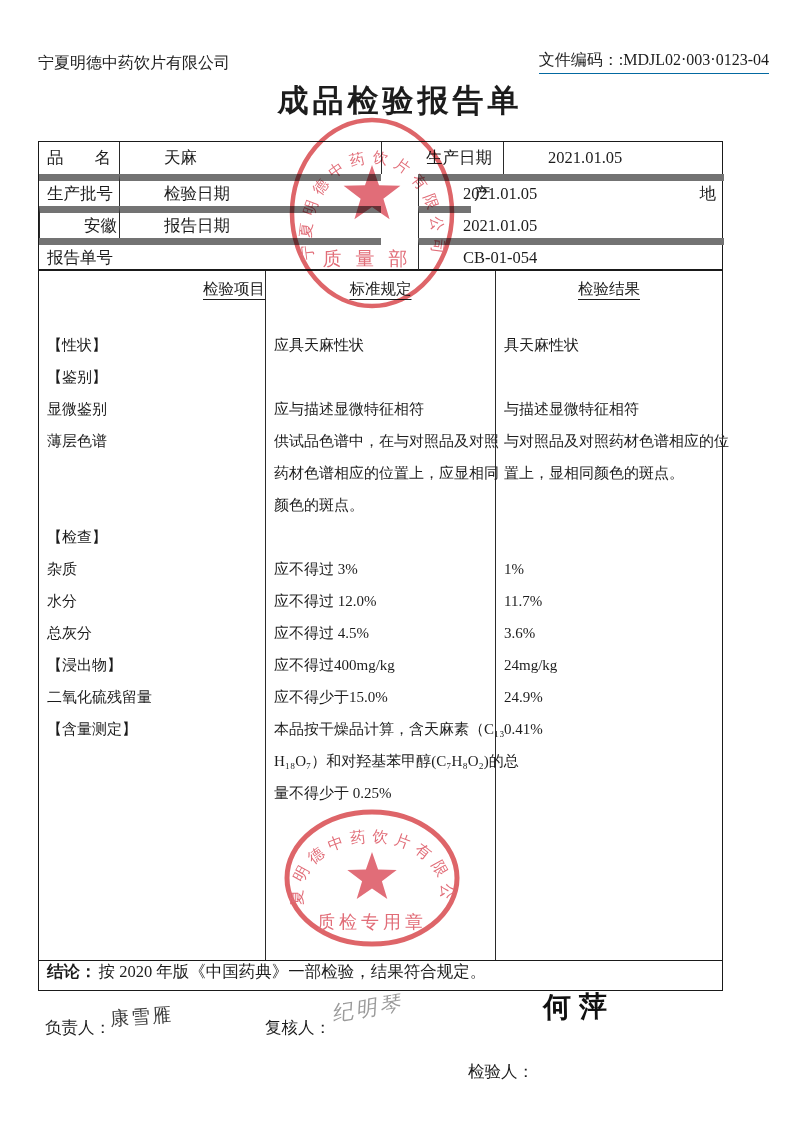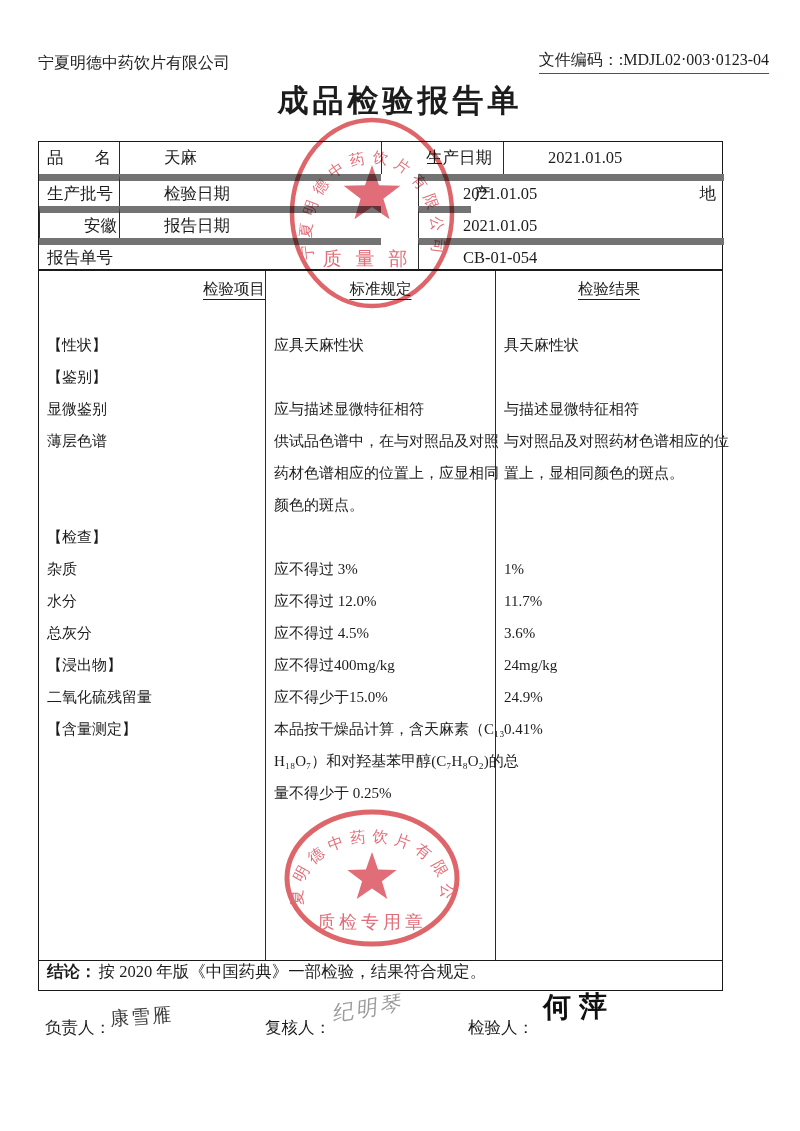--- a/index.html
+++ b/index.html
@@ -203,21 +203,21 @@
   <div class="conclusion">
     <b>结论：</b>
     <span>按 2020 年版《中国药典》一部检验，结果符合规定。</span>
   </div>
 
   <div class="sig-row">
     <div class="sig-label" style="left:7px;">负责人：</div>
     <div class="sig-name sig-1">康雪雁</div>
     <div class="sig-label" style="left:227px;">复核人：</div>
     <div class="sig-name sig-2">纪明琴</div>
-    <div class="sig-label" style="left:430px;">检验人：</div>
+    <div class="sig-label" style="left:430px;margin-top:44px;">检验人：</div>
     <div class="sig-name sig-3">何萍</div>
   </div>
 
   <svg class="stamp stamp-top" width="190" height="200" viewBox="0 0 190 200">
     <ellipse cx="95" cy="100" rx="80" ry="93" fill="none" stroke="#d84a4f" stroke-width="4.5"></ellipse>
     <path id="arcTop" d="M 35,138 A 61,75 0 1 1 155,138" fill="none"></path>
     <text font-size="15" fill="#dc5360" letter-spacing="6.5">
       <textPath href="#arcTop" startOffset="50%" text-anchor="middle">宁夏明德中药饮片有限公司</textPath>
     </text>
     <polygon fill="#dc5360" transform="translate(95,82) scale(1.15)" points="0,-26 6.1,-8.4 24.7,-8 9.9,3.2 15.3,21 0,10.4 -15.3,21 -9.9,3.2 -24.7,-8 -6.1,-8.4"></polygon>

